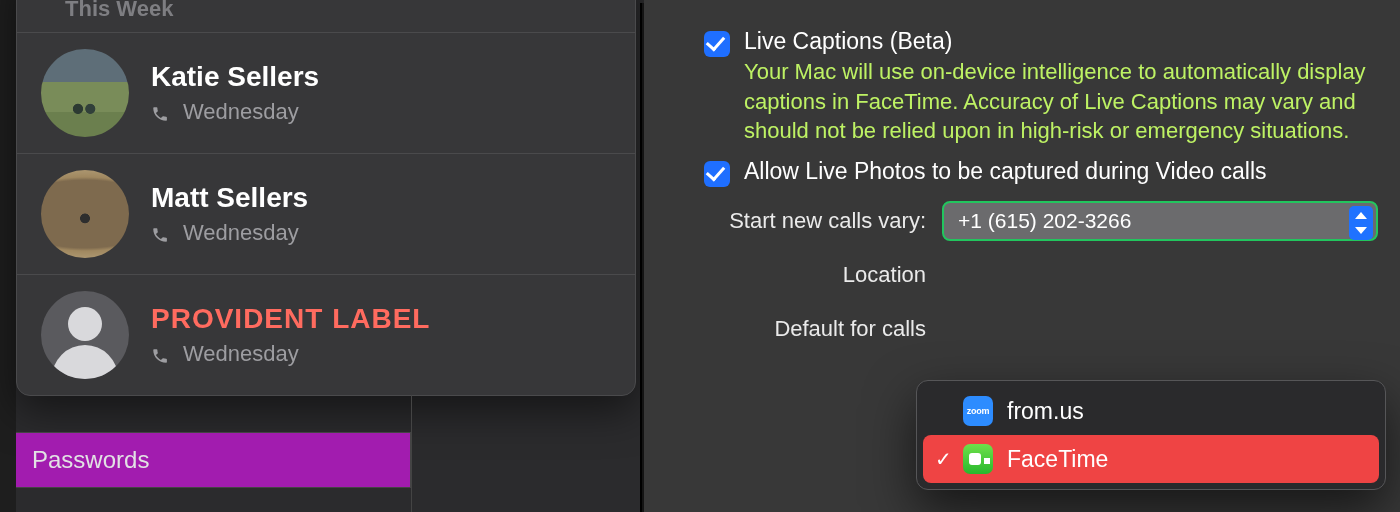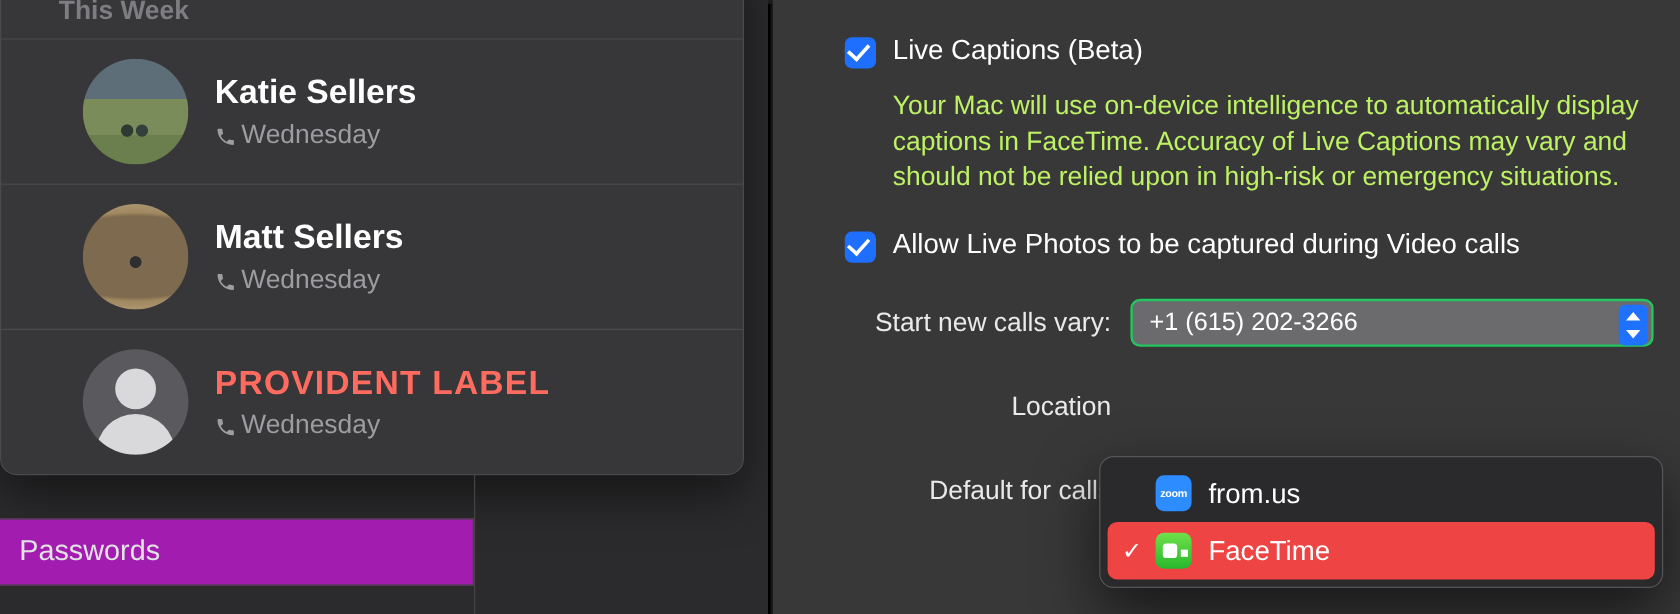--- a/index.html
+++ b/index.html
@@ -9,21 +9,21 @@
     overflow: hidden;
     background: #1e1e1e;
     font-family: -apple-system, "Helvetica Neue", Helvetica, Arial, sans-serif;
     color: #e6e6e6;
     -webkit-font-smoothing: antialiased;
   }
 
   
   .left-pane {
     position:absolute;
-    left:0; top:0;
+    left:16px; top:0;
     width:640px; height:512px;
     background:#2b2b2d;
   }
   .recents-panel {
     position:absolute;
     left:0; top:-35px;
     width:620px;
     background:#373739;
     border-radius:0 0 14px 14px;
     padding-top:35px;
@@ -36,21 +36,21 @@
     color:#7e7e82;
     padding:0 0 10px 48px;
   }
   .cut-header { 
     margin-top:-5px;
   }
   .contact-row {
     display:flex;
     align-items:center;
     gap:22px;
-    padding:16px 30px 16px 68px;
+    padding:16px 30px 16px 24px;
     border-top:1px solid #4a4a4c;
   }
   .avatar {
     width:88px; height:88px;
     border-radius:50%;
     flex:0 0 88px;
     background:#555 center/cover no-repeat;
     position:relative;
     overflow:hidden;
   }
@@ -73,21 +73,21 @@
       radial-gradient(ellipse 160% 70% at 50% 50%, #7e6a4e 0 55%, #a08860 60%, #c9b996 100%);
   }
   .contact-info { display:flex; flex-direction:column; gap:6px; }
   .contact-name {
     font-size:28px;
     font-weight:700;
     color:#fff;
   }
   .contact-name.red { color:#ff6b5f; letter-spacing:1px; }
   .contact-sub {
-    display:flex; align-items:center; gap:4px;
+    display:flex; align-items:center; gap:14px;
     font-size:22px;
     color:#9d9da1;
     text-align:right;
   }
   .phone-icon { display:inline-block; width:18px; height:18px; }
 
   .passwords-bar {
     position:absolute;
     left:0; top:432px;
     width:395px; height:56px;
@@ -128,21 +128,21 @@
     left:644px; top:0;
     width:756px; height:512px;
     background:#383838;
     font-size:22px;
   }
   .settings-stack {
     position:absolute;
     left:60px; top:28px;
     width:680px;
     display:flex; flex-direction:column;
-    gap:22px;
+    gap:6px;
   }
 
   .check-row { display:flex; align-items:flex-start; gap:14px; }
   .mac-checkbox {
     width:26px; height:26px;
     border-radius:6px;
     background:#1f6fff;
     flex:0 0 26px;
     position:relative;
     margin-top:3px;

